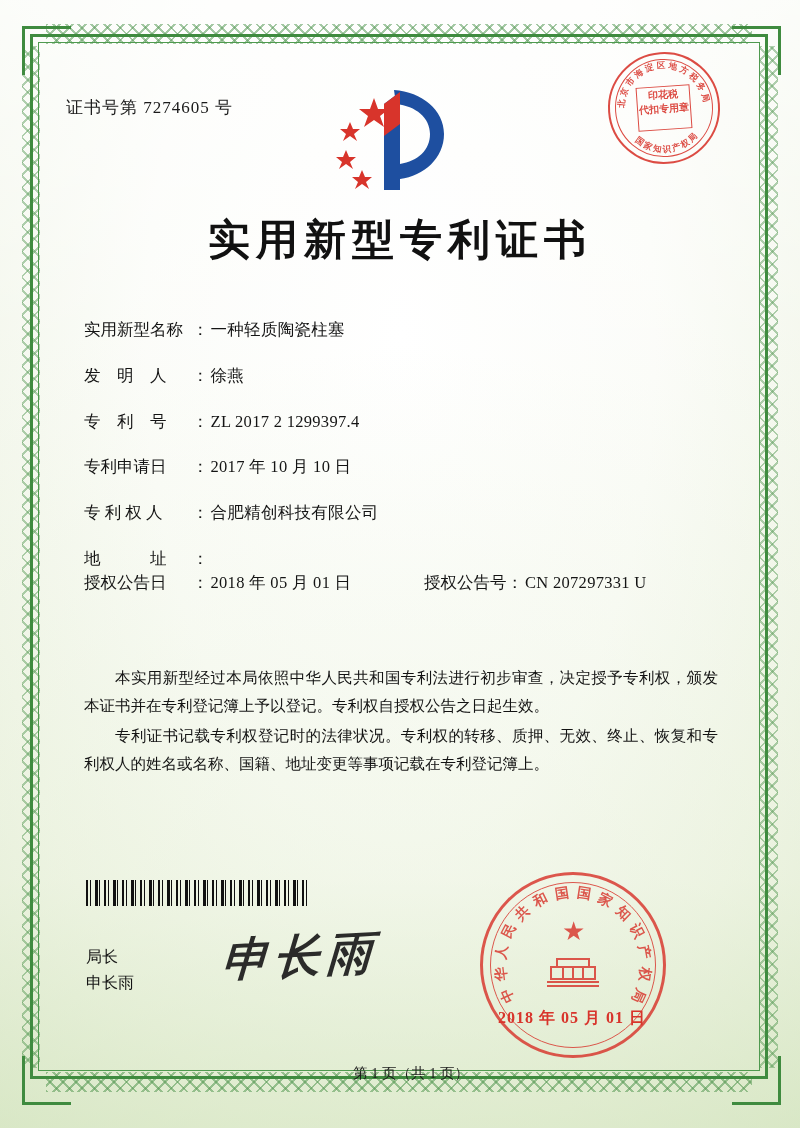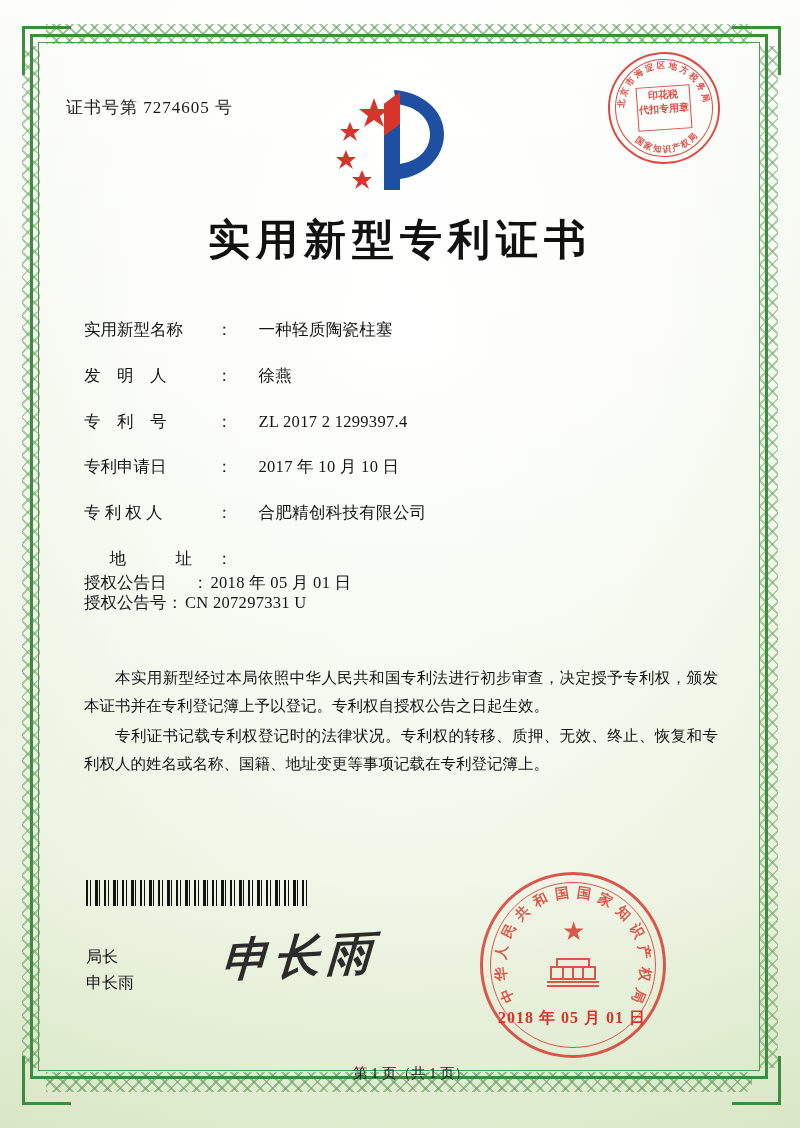--- a/index.html
+++ b/index.html
@@ -176,40 +176,38 @@
     width: 640px;
     font-size: 16.5px;
     color: #141414;
     line-height: 1.2;
   }
   .field-row {
     display: flex;
     align-items: baseline;
     margin-bottom: 26px;
     white-space: nowrap;
-    gap: 24px;
   }
   .field-label {
     display: inline-block;
     width: 108px;
     letter-spacing: 0px;
   }
   .field-colon { margin: 0 2px 0 0; }
   .field-value { letter-spacing: 0.3px; }
   .field-cont {
     margin-left: 122px;
     margin-top: -16px;
     margin-bottom: 22px;
     font-size: 16.5px;
   }
 
   .two-col {
     display: flex;
     margin-bottom: 5px;
-    flex-direction: column;
   }
   .two-col .col-left { width: 340px; display: flex; }
   .two-col .col-right { display: flex; text-align: right; }
 
   
   .body-text {
     position: absolute;
     left: 84px;
     top: 664px;
     width: 634px;
@@ -422,21 +420,21 @@
       <span class="field-colon">：</span>
       <span class="field-value">2017 年 10 月 10 日</span>
     </div>
 
     <div class="field-row">
       <span class="field-label">专 利 权 人</span>
       <span class="field-colon">：</span>
       <span class="field-value">合肥精创科技有限公司</span>
     </div>
 
-    <div class="field-row" style="margin-bottom:4px;text-align:right;">
+    <div class="field-row" style="margin-bottom:4px;">
       <span class="field-label">地　　　址</span>
       <span class="field-colon">：</span>
     </div>
 
     <div class="two-col">
       <div class="col-left">
         <span class="field-label">授权公告日</span>
         <span class="field-colon">：</span>
         <span class="field-value">2018 年 05 月 01 日</span>
       </div>

